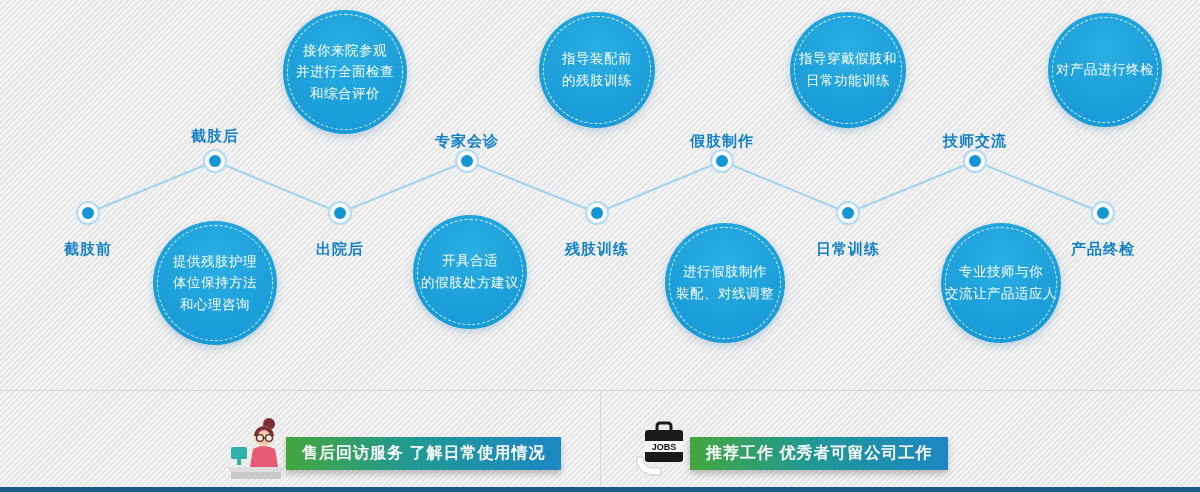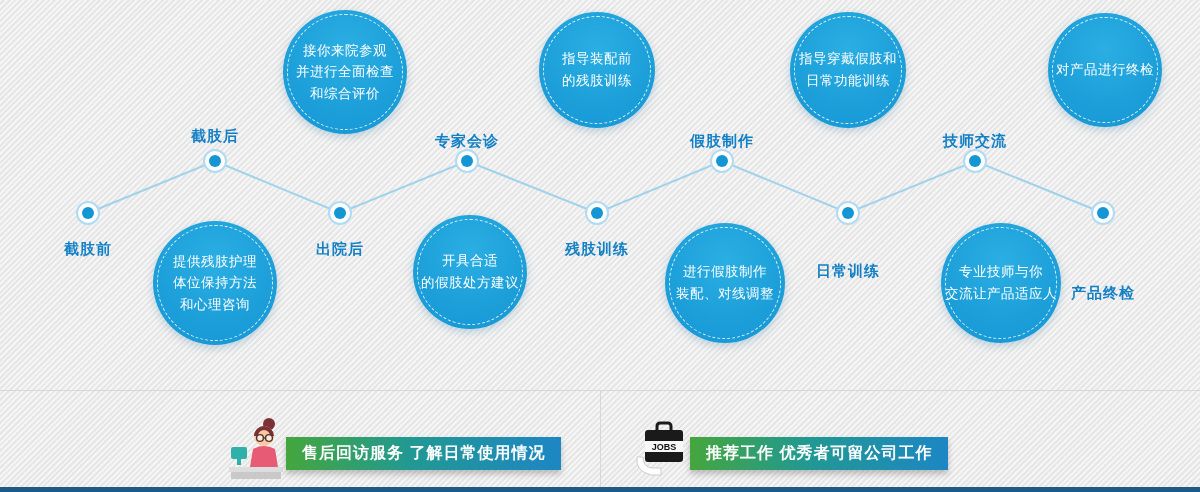--- a/index.html
+++ b/index.html
@@ -108,34 +108,34 @@
     <span>装配、对线调整</span>
   </div>
   <div class="node" style="left:716px;top:155px;"></div>
   <div class="stage-label" style="left:722px;top:132px;">假肢制作</div>
 
   <div class="bubble" style="left:790px;top:12px;width:116px;height:116px;">
     <span>指导穿戴假肢和</span>
     <span>日常功能训练</span>
   </div>
   <div class="node" style="left:842px;top:207px;"></div>
-  <div class="stage-label" style="left:848px;top:240px;margin-top:22px;">日常训练</div>
+  <div class="stage-label" style="left:848px;top:240px;">日常训练</div>
 
   <div class="bubble" style="left:917px;top:223px;width:120px;height:120px;margin-left:24px;">
     <span>专业技师与你</span>
     <span>交流让产品适应人</span>
   </div>
   <div class="node" style="left:969px;top:155px;"></div>
   <div class="stage-label" style="left:975px;top:132px;">技师交流</div>
 
   <div class="bubble" style="left:1048px;top:13px;width:114px;height:114px;">
     <span>对产品进行终检</span>
   </div>
   <div class="node" style="left:1097px;top:207px;"></div>
-  <div class="stage-label" style="left:1103px;top:240px;margin-top:44px;">产品终检</div>
+  <div class="stage-label" style="left:1103px;top:240px;">产品终检</div>
 
   <div class="divider-h"></div>
   <div class="divider-v"></div>
 
   <svg class="banner-icon" style="left:229px;top:417px;" width="56" height="62" viewBox="0 0 56 62">
     <rect x="2" y="30" width="16" height="12" rx="2" fill="#2fb0a8"></rect>
     <rect x="8" y="42" width="4" height="6" fill="#2fb0a8"></rect>
     <circle cx="40" cy="7" r="6" fill="#7c2f35"></circle>
     <circle cx="35" cy="19" r="10" fill="#f7c9a4"></circle>
     <path d="M25 19 a10 10 0 0 1 20 0 l-4 0 a6 6 0 0 0 -12 0 z" fill="#7c2f35"></path>

